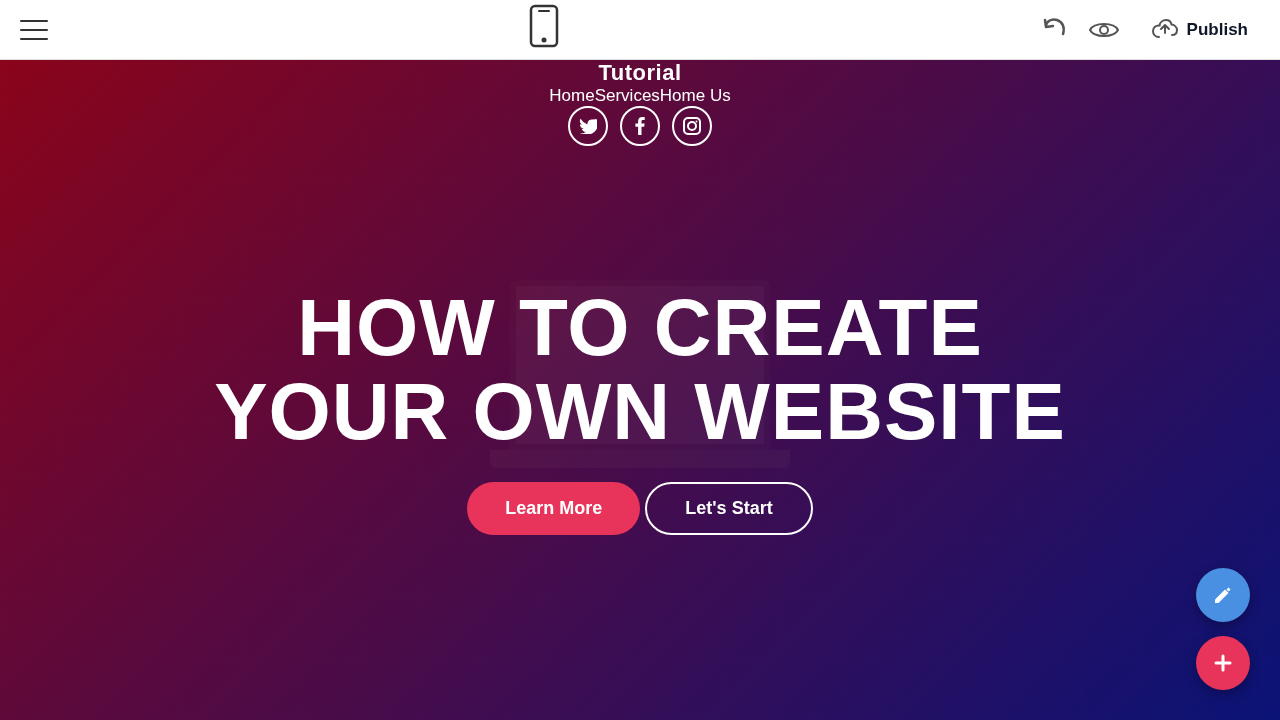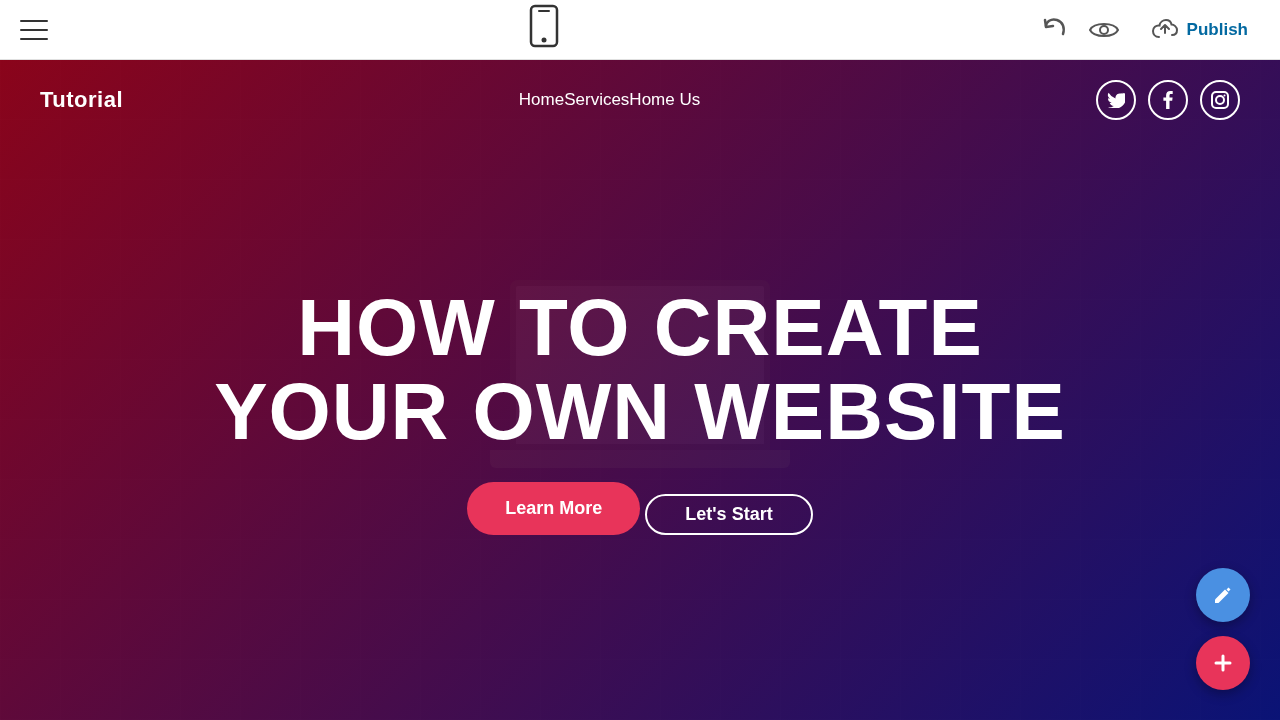--- a/index.html
+++ b/index.html
@@ -41,41 +41,42 @@
     .toolbar-right { display: flex; align-items: center; gap: 20px; }
     .publish-btn {
       display: flex;
       align-items: center;
       gap: 8px;
       background: transparent;
       border: none;
       cursor: pointer;
       font-size: 17px;
       font-weight: 600;
-      color: #0369a1;
+      color: #0f172a;
       padding: 6px 12px;
     }
 
     
     #preview {
       position: absolute;
       top: 60px; left: 0; right: 0; bottom: 0;
     }
 
     
     #site-nav {
       position: absolute;
       top: 0; left: 0; right: 0;
       height: 80px;
       display: flex;
       align-items: center;
       justify-content: space-between;
       padding: 0 40px;
       z-index: 10;
       background: transparent;
+      flex-direction: column;
     }
     .site-logo {
       color: #fff;
       font-size: 22px;
       font-weight: 700;
       letter-spacing: 0.5px;
     }
     .site-nav-links {
       display: flex;
       align-items: center;
@@ -173,21 +174,20 @@
       color: rgba(255,255,255,0.88);
       font-size: 17px;
       max-width: 700px;
       margin: 0 auto 36px;
       line-height: 1.6;
     }
     .hero-buttons {
       display: flex;
       gap: 5px;
       justify-content: center;
-      align-items: flex-end;
     }
     .btn-learn-more {
       background: #e8345a;
       color: #fff;
       border: none;
       border-radius: 50px;
       padding: 16px 38px;
       font-size: 18px;
       font-weight: 700;
       cursor: pointer;

